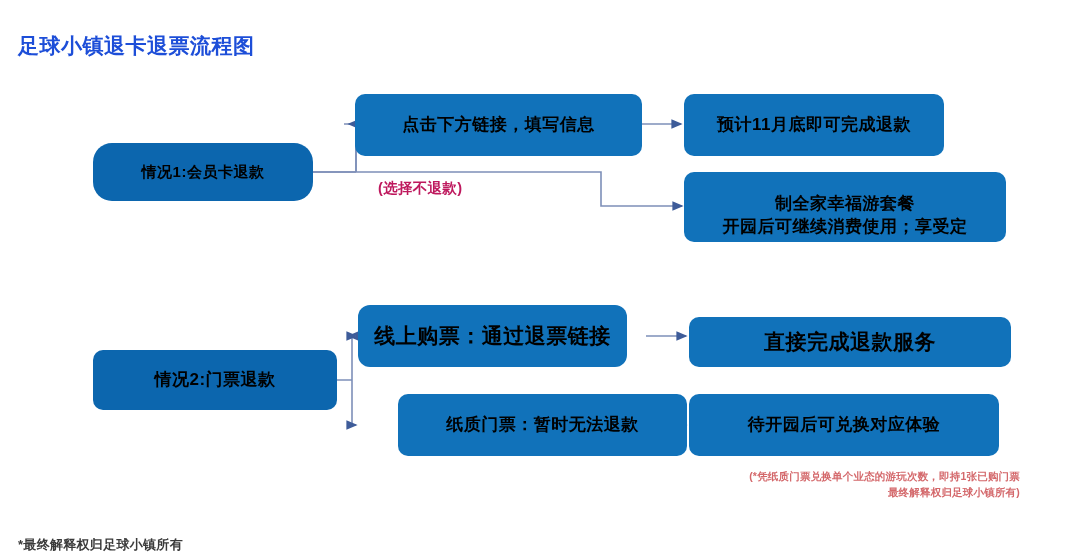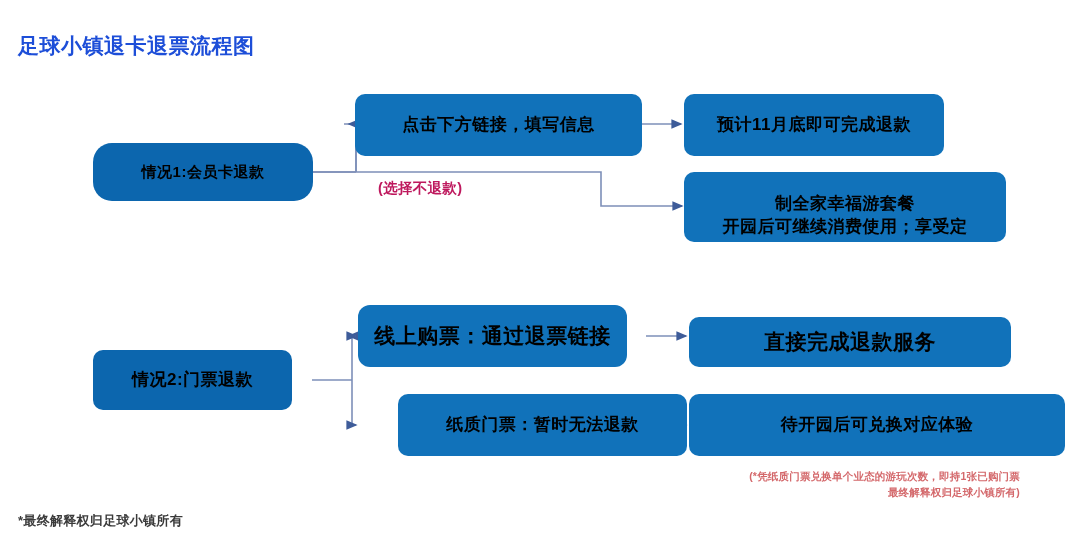--- a/index.html
+++ b/index.html
@@ -144,40 +144,40 @@
     <span class="node-label">预计11月底即可完成退款</span>
   </div>
 
   <div class="node" style="left:684px; top:172px; width:322px; height:70px; font-size:17px; flex-direction:column;">
     <span class="node-label">制全家幸福游套餐</span>
     <span class="node-label">开园后可继续消费使用；享受定</span>
   </div>
 
   <div class="edge-label" style="left:378px; top:179px;">(选择不退款)</div>
 
-  <div class="node dark" style="left:93px; top:350px; width:199px; height:60px; font-size:17px;">
+  <div class="node dark" style="left:93px; top:350px; width:244px; height:60px; font-size:17px;">
     <span class="node-label">情况2:门票退款</span>
   </div>
 
   <div class="node" style="left:358px; top:305px; width:269px; height:62px; font-size:21px;border-radius:12px;">
     <span class="node-label">线上购票：通过退票链接</span>
   </div>
 
   <div class="node" style="left:689px; top:305px; width:322px; height:50px; font-size:21px;margin-top:12px;">
     <span class="node-label">直接完成退款服务</span>
   </div>
 
   <div class="node" style="left:358px; top:394px; width:289px; height:62px; font-size:17px;margin-left:40px;">
     <span class="node-label">纸质门票：暂时无法退款</span>
   </div>
 
-  <div class="node" style="left:689px; top:394px; width:376px; height:62px; font-size:17px;">
+  <div class="node" style="left:689px; top:394px; width:310px; height:62px; font-size:17px;">
     <span class="node-label">待开园后可兑换对应体验</span>
   </div>
 
   <div class="footnote-red" style="left:690px; top:468px; width:330px;">
     <div>(*凭纸质门票兑换单个业态的游玩次数，即持1张已购门票</div>
     <div>最终解释权归足球小镇所有)</div>
   </div>
 
-  <div class="footnote-black" style="left:18px; top:512px;">*最终解释权归足球小镇所有</div>
+  <div class="footnote-black" style="left:18px; top:536px;">*最终解释权归足球小镇所有</div>
 
 </div>
 
 </body></html>

